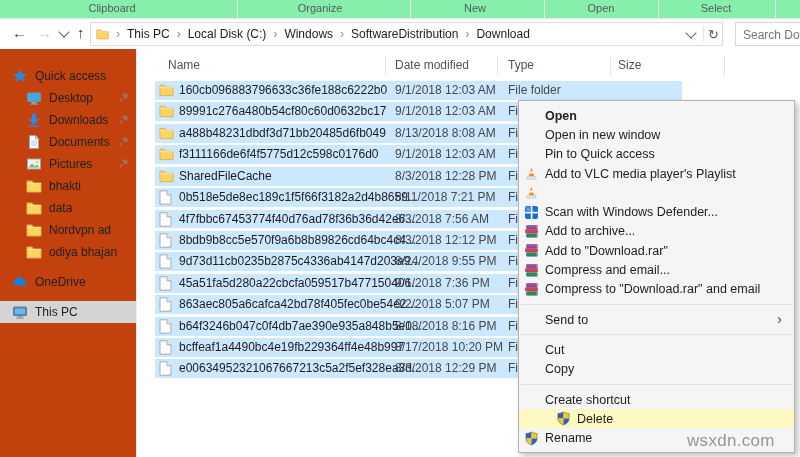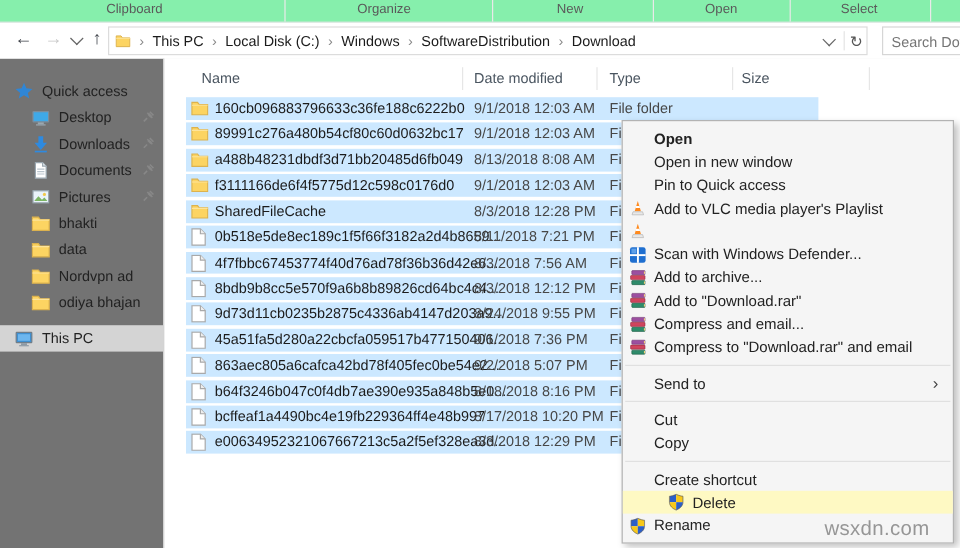--- a/index.html
+++ b/index.html
@@ -20,21 +20,21 @@
   .crumbs{position:absolute;left:5px;top:0;height:22px;display:flex;align-items:center;font-size:12px;color:#1b1b1b;white-space:nowrap;}
   .crumbsep{color:#8a8a8a;margin:0 7px;font-size:12px;}
   .crumb{cursor:default;}
   .addr-right{position:absolute;right:3px;top:0;height:22px;display:flex;align-items:center;}
   .addr-divider{width:1px;height:16px;background:#e4e4e4;margin:0 4px;}
   .refresh{font-size:13px;color:#555;}
   .searchbox{position:absolute;left:735px;top:3px;width:70px;height:24px;border:1px solid #d6d6d6;box-sizing:border-box;}
   .searchbox input{border:0;outline:0;width:60px;height:20px;margin:1px 0 0 5px;font-size:12px;color:#757575;font-family:"Liberation Sans",sans-serif;background:transparent;}
 
   
-  .sidebar{position:absolute;left:0;top:49px;width:137px;height:408px;background:#737373;border-right:1px solid #ececec;box-sizing:border-box;padding-top:16px;}
+  .sidebar{position:absolute;left:0;top:49px;width:137px;height:408px;background:#c2410c;border-right:1px solid #ececec;box-sizing:border-box;padding-top:16px;}
   .sitem{position:relative;height:22px;display:flex;align-items:center;font-size:12px;color:#222;white-space:nowrap;}
   .sitem.lvl1{padding-left:12px;}
   .sitem.lvl2{padding-left:26px;}
   .sitem.gap{margin-top:8px;}
   .sitem.selected{background:#d4d4d4;}
   .sico{width:16px;height:16px;margin-right:7px;flex:0 0 16px;display:inline-flex;}
   .pin{position:absolute;right:7px;top:5px;width:11px;height:11px;opacity:.75;}
 
   
   .list{position:absolute;left:137px;top:49px;width:663px;height:408px;background:#fff;}
@@ -228,20 +228,28 @@
       <span>Nordvpn ad</span>
     </div>
     <div class="sitem lvl2">
       <span class="sico">
         <svg width="16" height="16" viewBox="0 0 16 14">
             <path d="M1 2h5l1.5 2H15v9H1z" fill="#fcd462" stroke="#dcb24e"></path>
             <path d="M1 4.5h14" stroke="#fde49a"></path>
           </svg>
       </span>
       <span>odiya bhajan</span>
+    </div>
+    <div class="sitem lvl1 gap">
+      <span class="sico">
+        <svg width="16" height="16" viewBox="0 0 16 16">
+            <path d="M4 11.5a2.6 2.6 0 0 1-.3-5.2A3.6 3.6 0 0 1 10.6 5a3 3 0 0 1 2.9 3.2 1.9 1.9 0 0 1 .1 3.3z" fill="#1d7ed9"></path>
+          </svg>
+      </span>
+      <span>OneDrive</span>
     </div>
     <div class="sitem lvl1 gap selected">
       <span class="sico">
         <svg width="16" height="16" viewBox="0 0 16 16">
             <rect x="1.5" y="3" width="13" height="8.5" rx="0.5" fill="#3f8fd0" stroke="#6f7d89"></rect>
             <rect x="3" y="4.5" width="10" height="5.5" fill="#6db6ee"></rect>
             <rect x="5.5" y="12" width="5" height="1.6" fill="#8d9aa5"></rect>
             <rect x="4" y="13.6" width="8" height="1" fill="#8d9aa5"></rect>
           </svg>
       </span>

